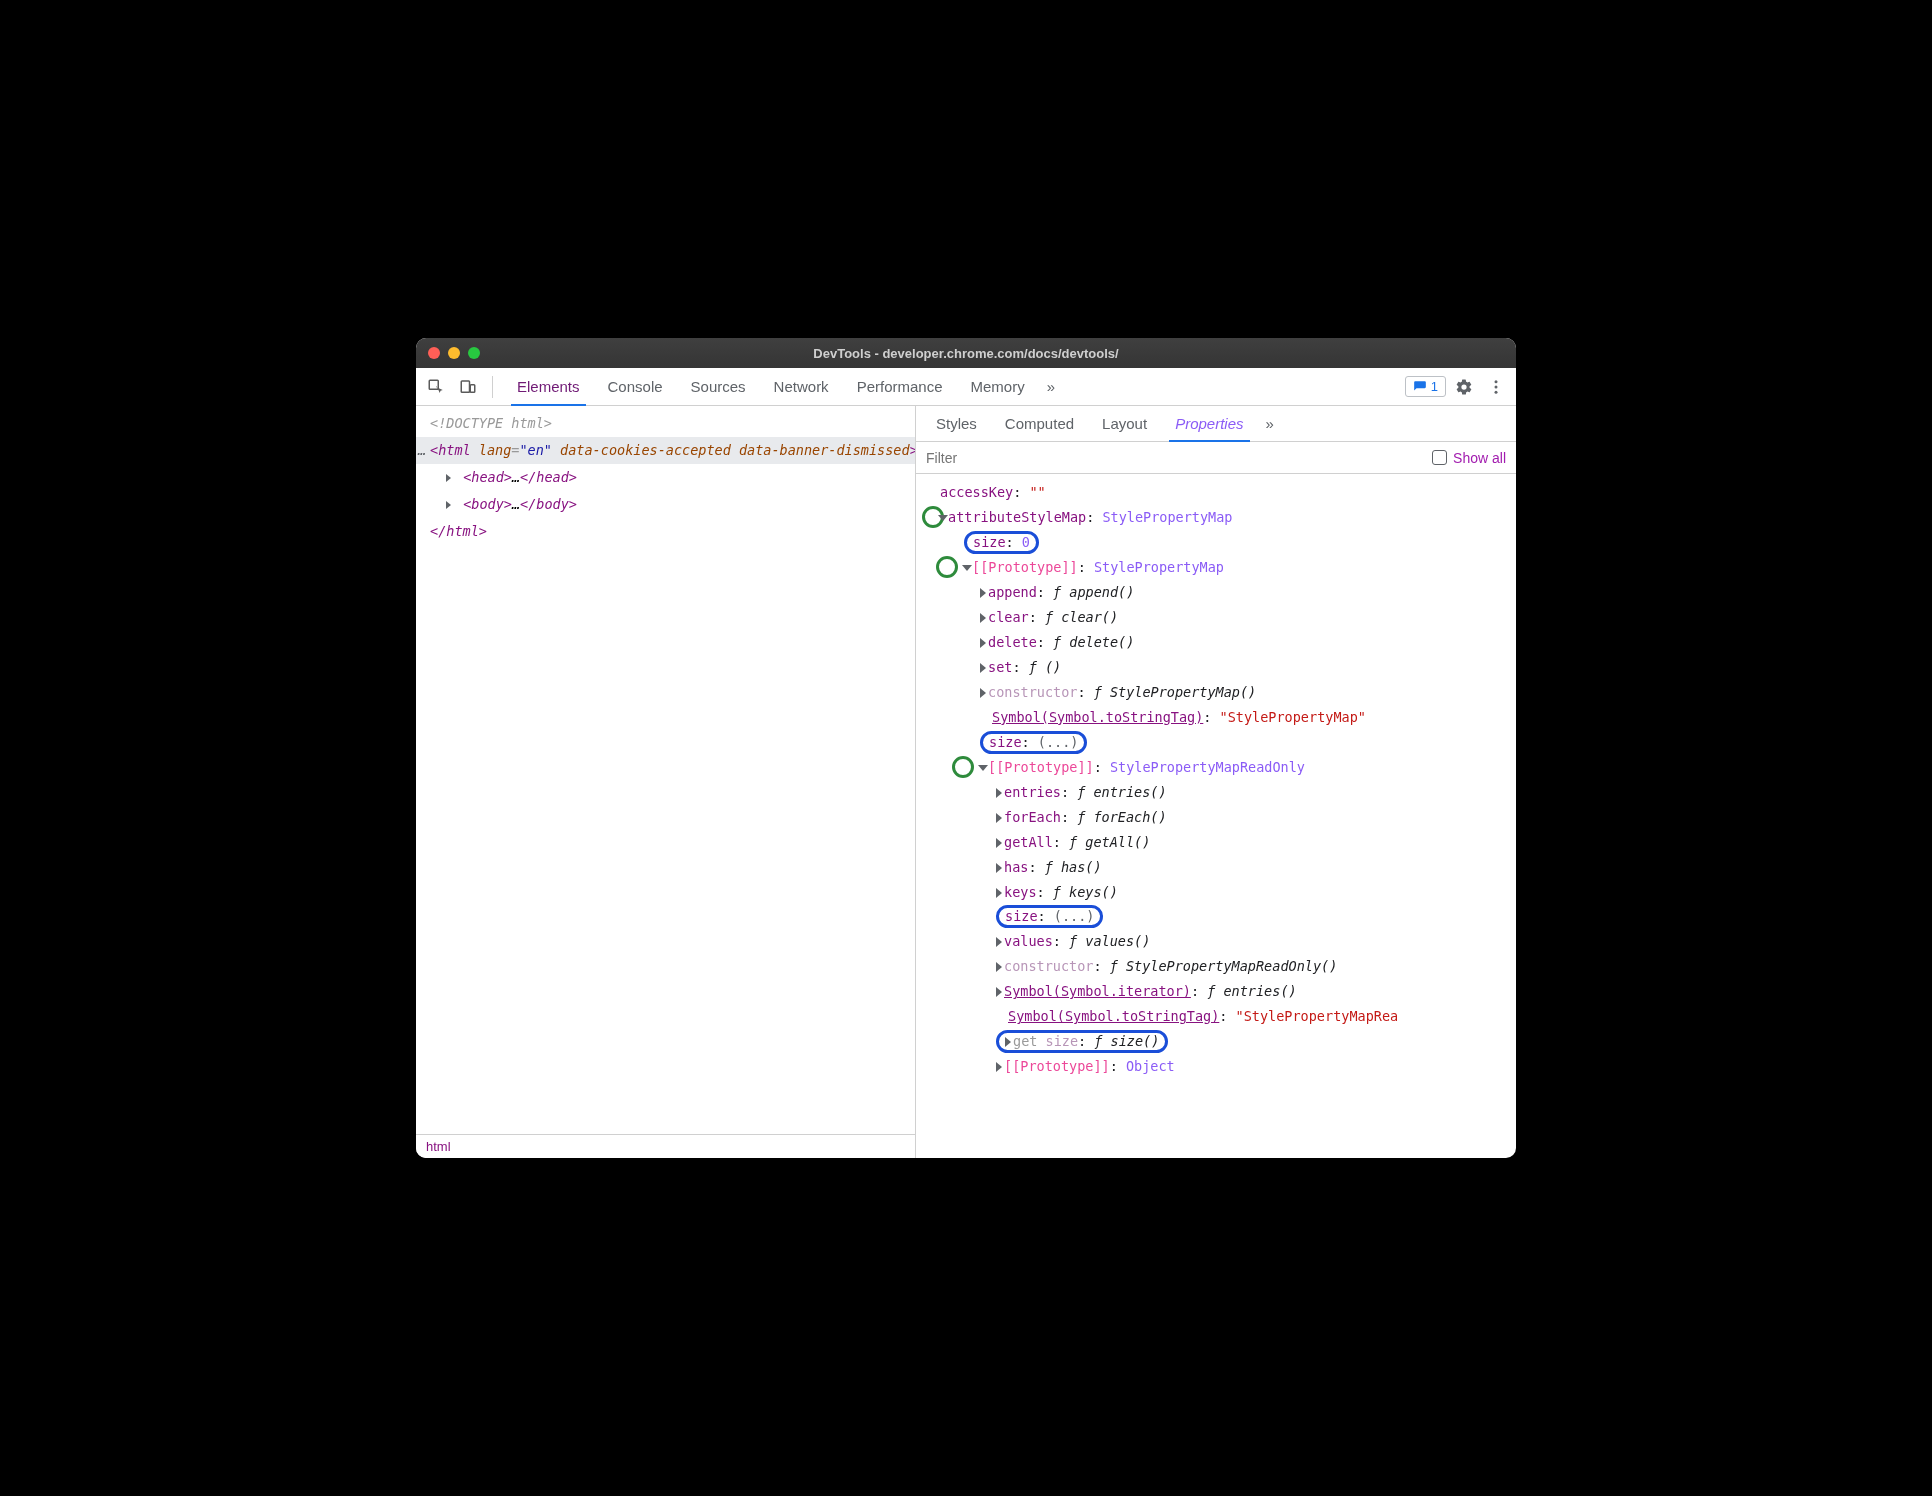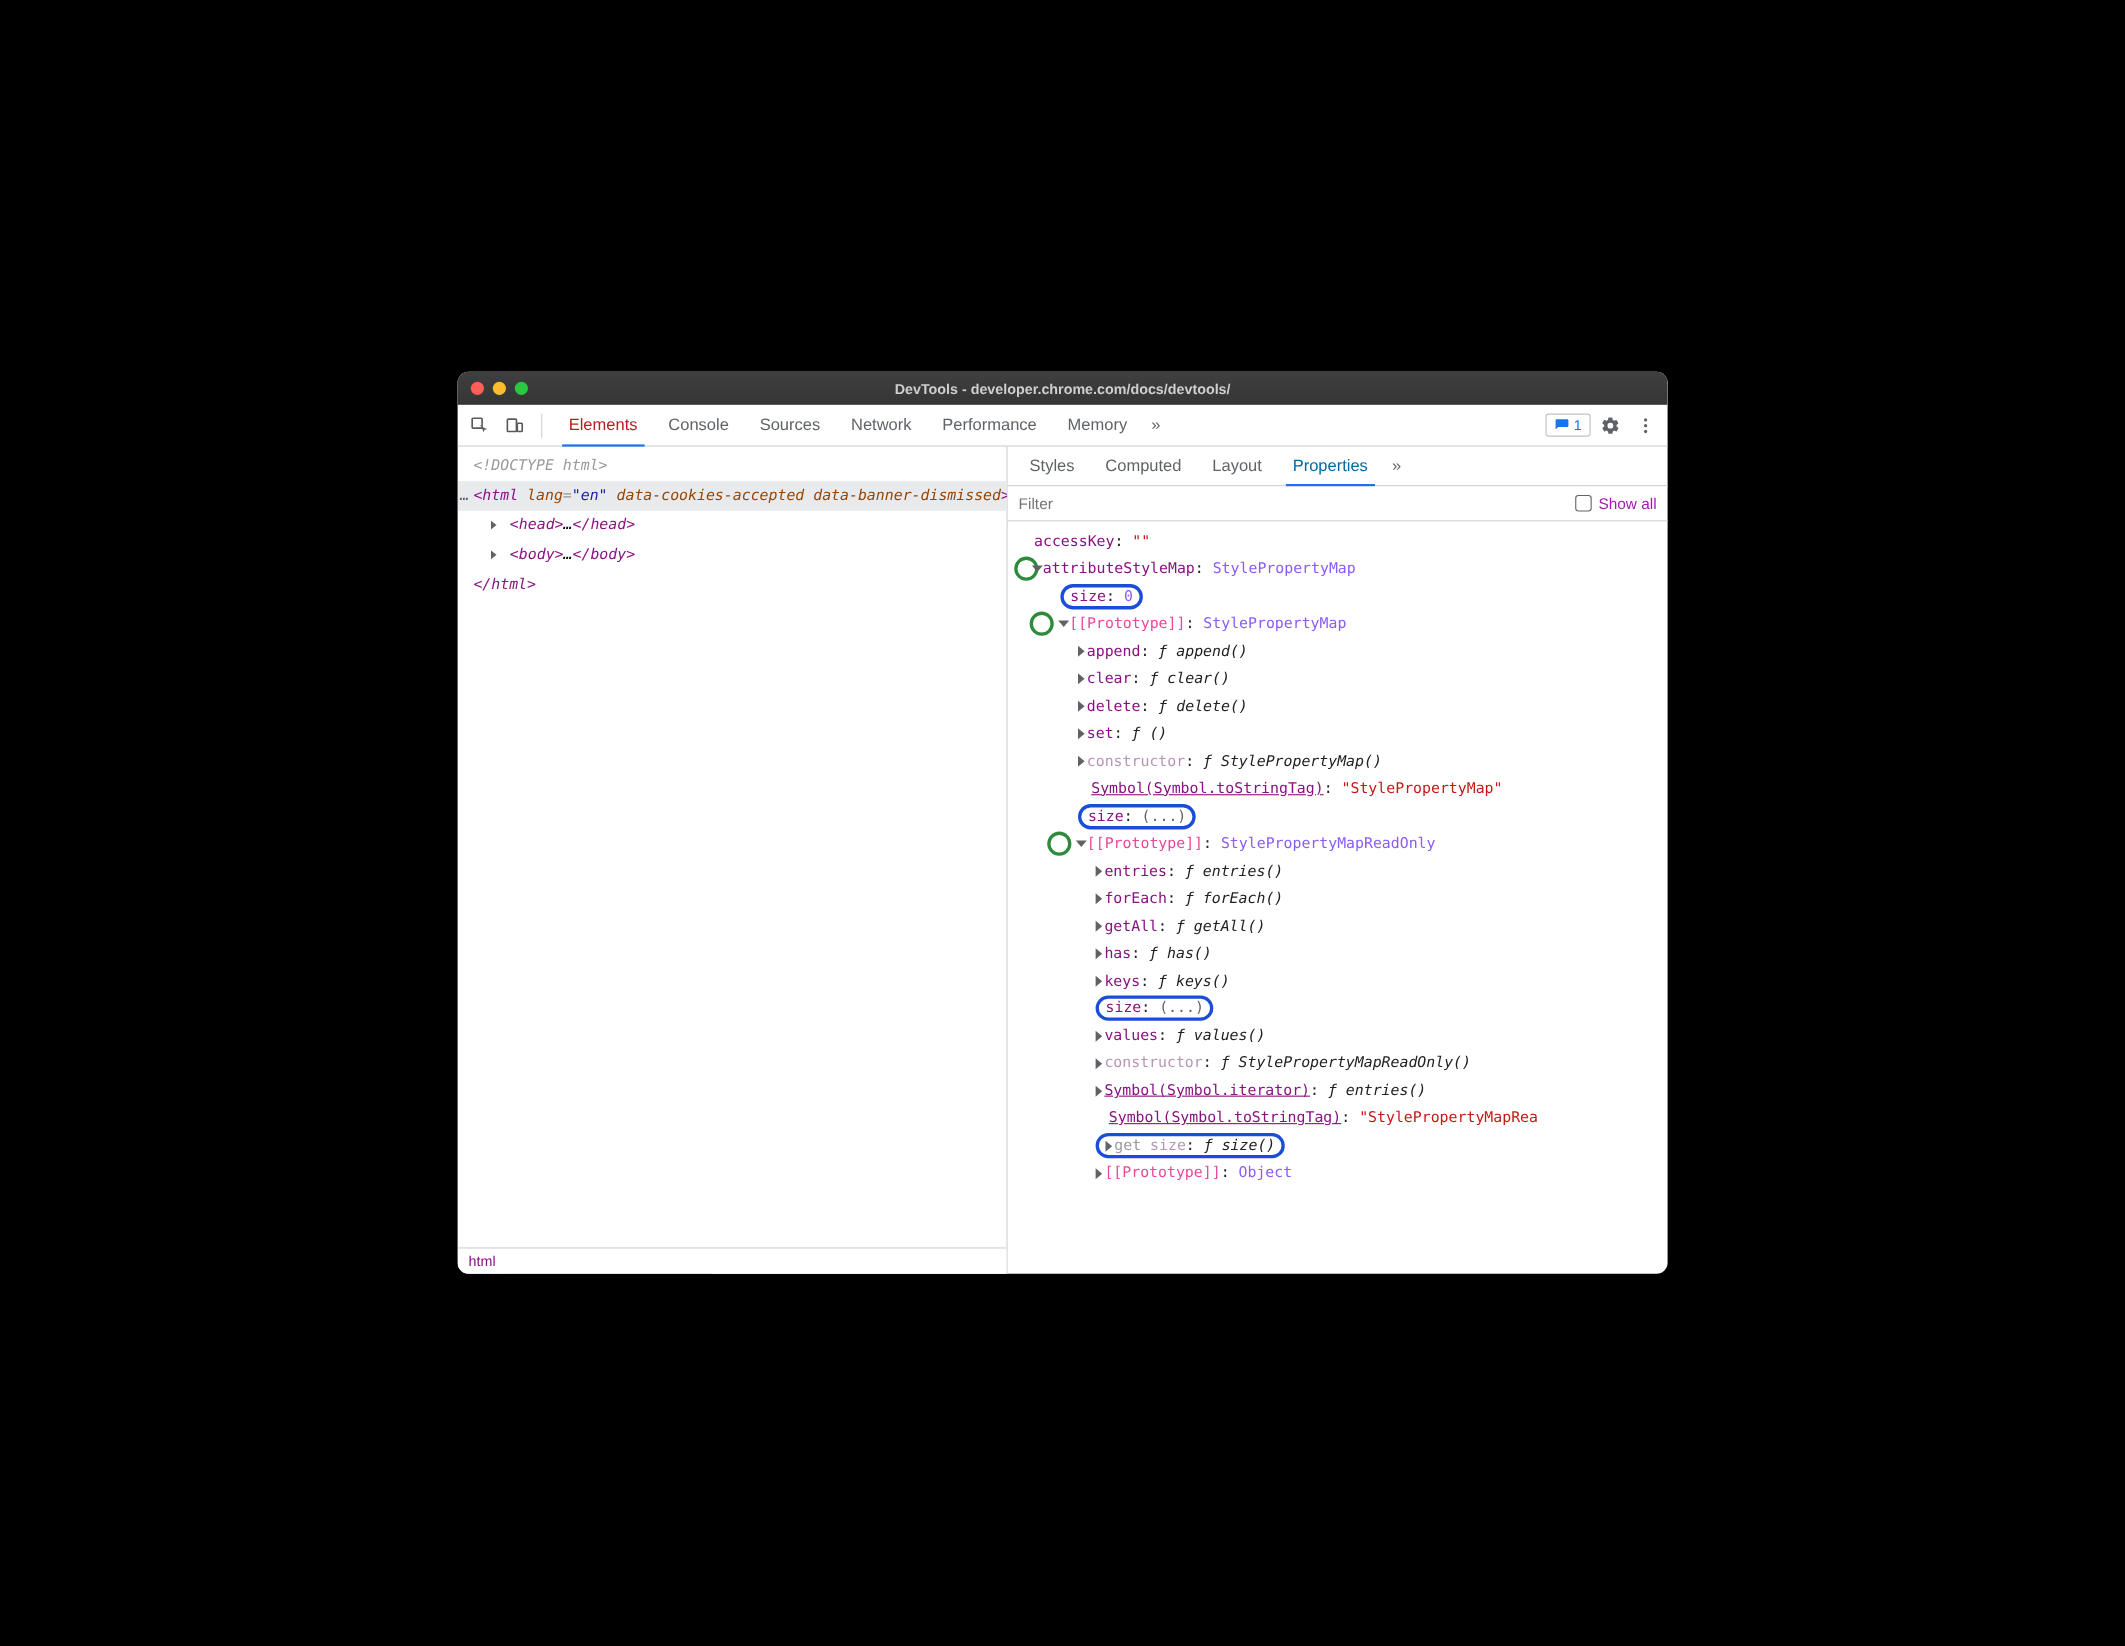--- a/index.html
+++ b/index.html
@@ -69,21 +69,21 @@
 .tab-main {
   padding: 0 14px;
   height: 100%;
   display: flex;
   align-items: center;
   font-size: 15px;
   color: #5f6368;
   cursor: pointer;
   position: relative;
 }
-.tab-main.active { color: #b91c1c; }
+.tab-main.active { color: #701a75; }
 .tab-main.active::after {
   content: "";
   position: absolute;
   bottom: -1px; left: 8px; right: 8px;
   height: 2px;
   background: #1a73e8;
 }
 .issues-badge {
   display: flex;
   align-items: center;
@@ -164,21 +164,21 @@
 .sub-tab {
   padding: 0 14px;
   height: 100%;
   display: flex;
   align-items: center;
   font-size: 15px;
   color: #5f6368;
   cursor: pointer;
   position: relative;
 }
-.sub-tab.active { color: #0369a1; }
+.sub-tab.active { color: #8b5cf6; font-style: italic; }
 .sub-tab.active::after {
   content: "";
   position: absolute;
   bottom: -1px; left: 8px; right: 8px;
   height: 2px;
   background: #1a73e8;
 }
 .filter-bar {
   height: 32px;
   border-bottom: 1px solid #d0d0d0;

